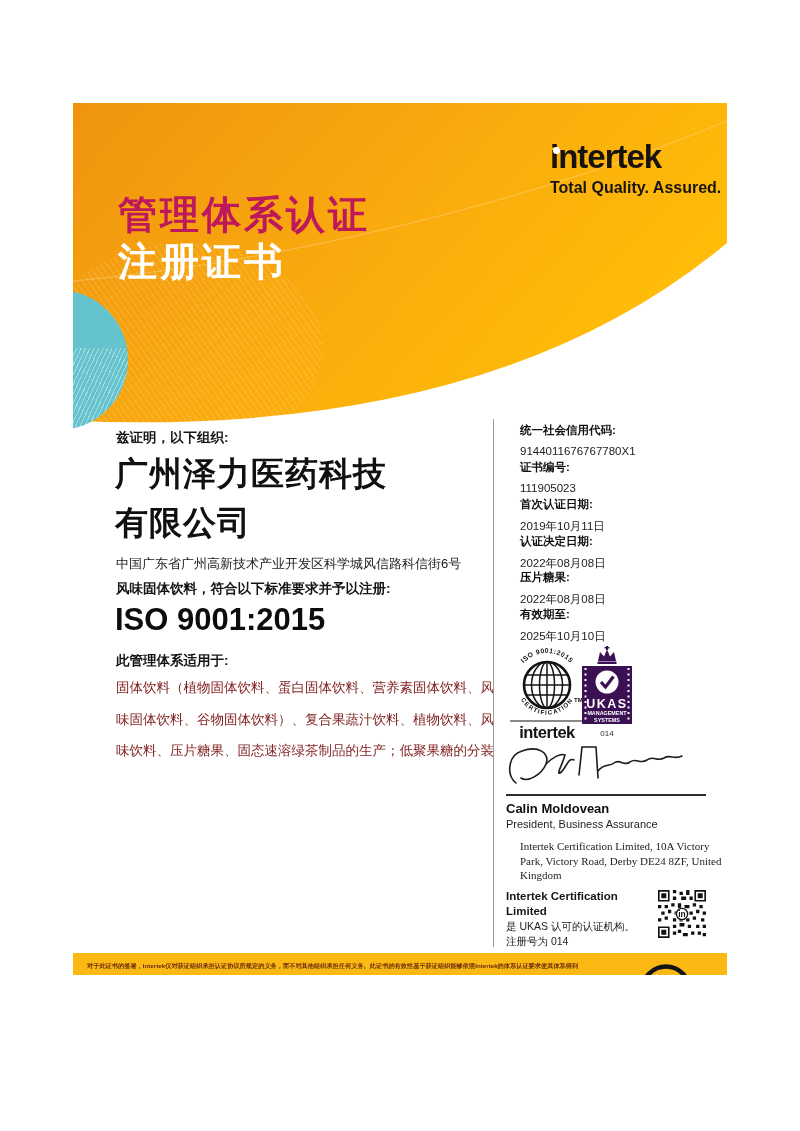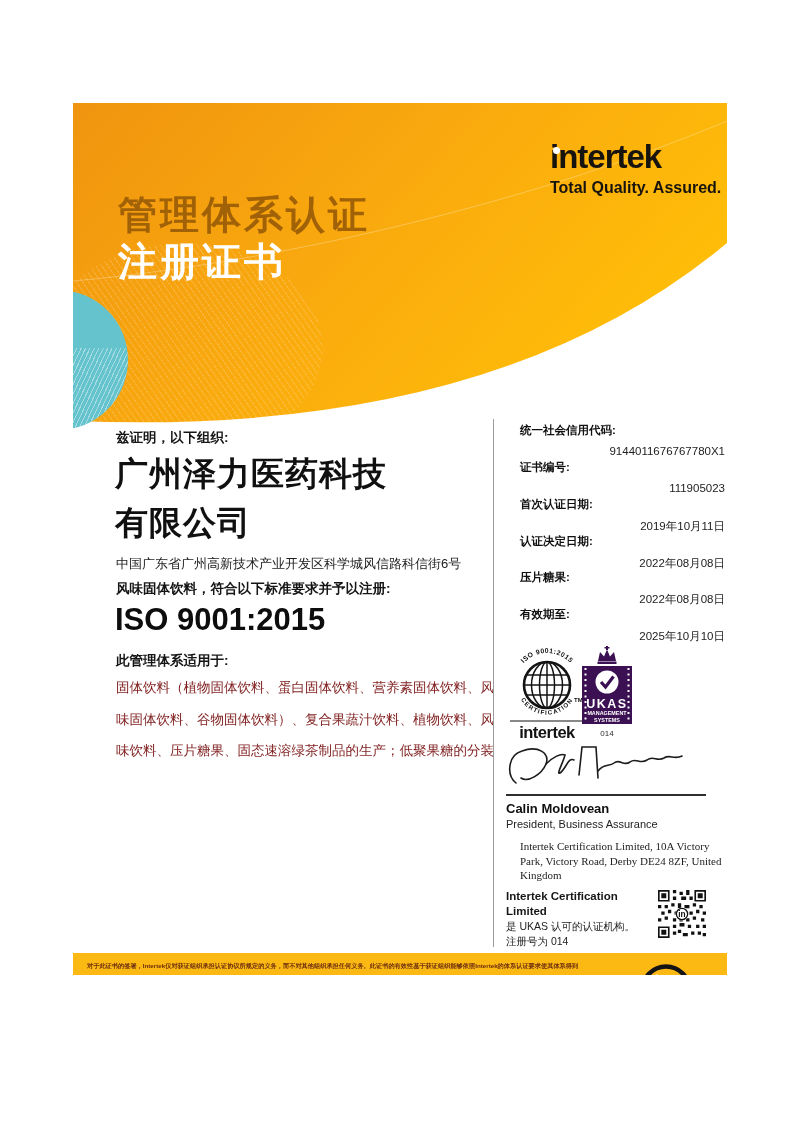--- a/index.html
+++ b/index.html
@@ -10,35 +10,35 @@
   .orange-hatch{position:absolute;left:-30px;top:140px;width:280px;height:210px;z-index:2;border-radius:50%;
         background:repeating-linear-gradient(55deg, rgba(255,255,255,.16) 0 1px, transparent 1px 5px);}
   .teal{position:absolute;left:-85px;top:187px;width:140px;height:140px;border-radius:50%;background:#64c3cd;z-index:3;overflow:hidden;}
   .teal-stripes{position:absolute;left:0;top:58px;width:140px;height:82px;
         background:repeating-linear-gradient(115deg, rgba(255,255,255,.42) 0 1px, transparent 1px 4px);}
   .brand{position:absolute;left:477px;top:36px;z-index:4;}
   .brand-word{position:relative;font-size:33px;font-weight:800;letter-spacing:-1px;color:#17130e;line-height:36px;}
   .brand-idot{position:absolute;left:3px;top:8px;width:7px;height:7px;border-radius:50%;background:#ffffff;}
   .brand-tag{font-size:16px;font-weight:700;color:#17130e;margin-top:4px;}
   .title{position:absolute;left:45px;top:88px;z-index:4;font-weight:900;font-size:39px;line-height:47px;letter-spacing:3px;}
-  .title-l1{color:#a16207;}
+  .title-l1{color:#be185d;}
   .title-l2{color:#ffffff;}
   .z{position:absolute;z-index:5;}
   .lbl{font-weight:700;font-size:13.5px;color:#151515;}
   .intro{left:43px;top:326px;}
   .company{left:42px;top:346px;font-size:33px;font-weight:800;line-height:49px;color:#101010;letter-spacing:1px;}
   .addr{left:43px;top:452px;font-size:13px;color:#202020;}
   .conf{left:43px;top:477px;}
   .std{left:42px;top:499px;font-size:31px;font-weight:800;color:#0d0d0d;}
   .scopeL{left:43px;top:549px;}
   .scope{left:43px;top:570px;width:384px;font-size:13.5px;line-height:31.5px;color:#7f1d1d;font-family:Liberation Mono, monospace;}
   .vline{left:420px;top:316px;width:1px;height:528px;background:#9b9b9b;}
   .drow{left:447px;width:205px;}
   .dlab{font-size:11.5px;font-weight:700;color:#101010;}
-  .dval{font-size:11.5px;color:#222;margin-top:7px;text-align:right;}
+  .dval{font-size:11.5px;color:#222;margin-top:7px;}
   .globe{left:429px;top:542px;}
   .ukas{left:501px;top:542px;}
   .sig-svg{left:433px;top:640px;}
   .sig-rule{left:433px;top:691px;width:200px;height:2px;background:#2e2e2e;}
   .sig-name{left:433px;top:698px;font-size:13px;font-weight:700;color:#0f0f0f;}
   .sig-title{left:433px;top:715px;font-size:11px;color:#222;}
   .issuer{left:447px;top:736px;width:214px;font-size:11px;line-height:14.5px;color:#222;font-family:Liberation Serif, serif;}
   .accr{left:433px;top:786px;width:150px;font-size:10.5px;line-height:15px;color:#222;}
   .accr-1{font-size:11.5px;font-weight:700;color:#161616;}
   .qr{left:585px;top:787px;}

